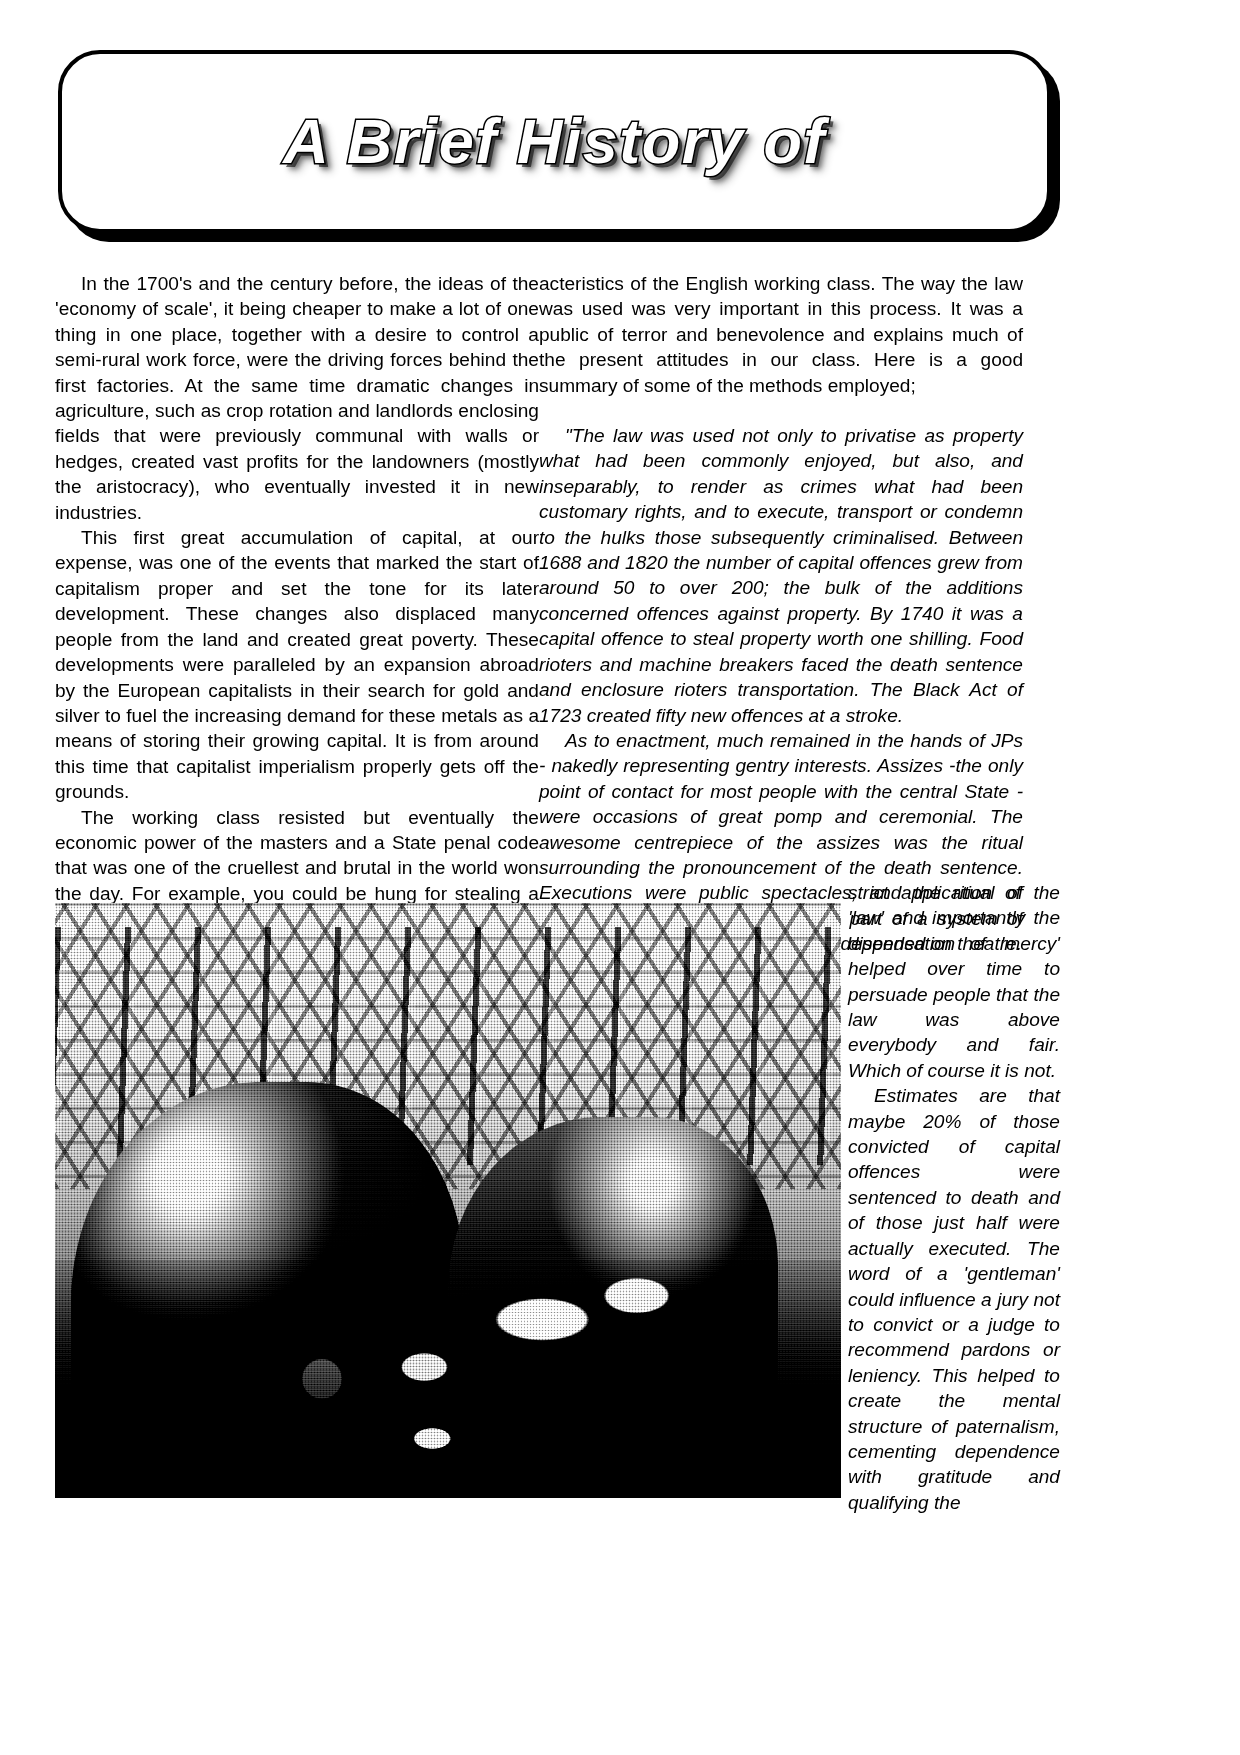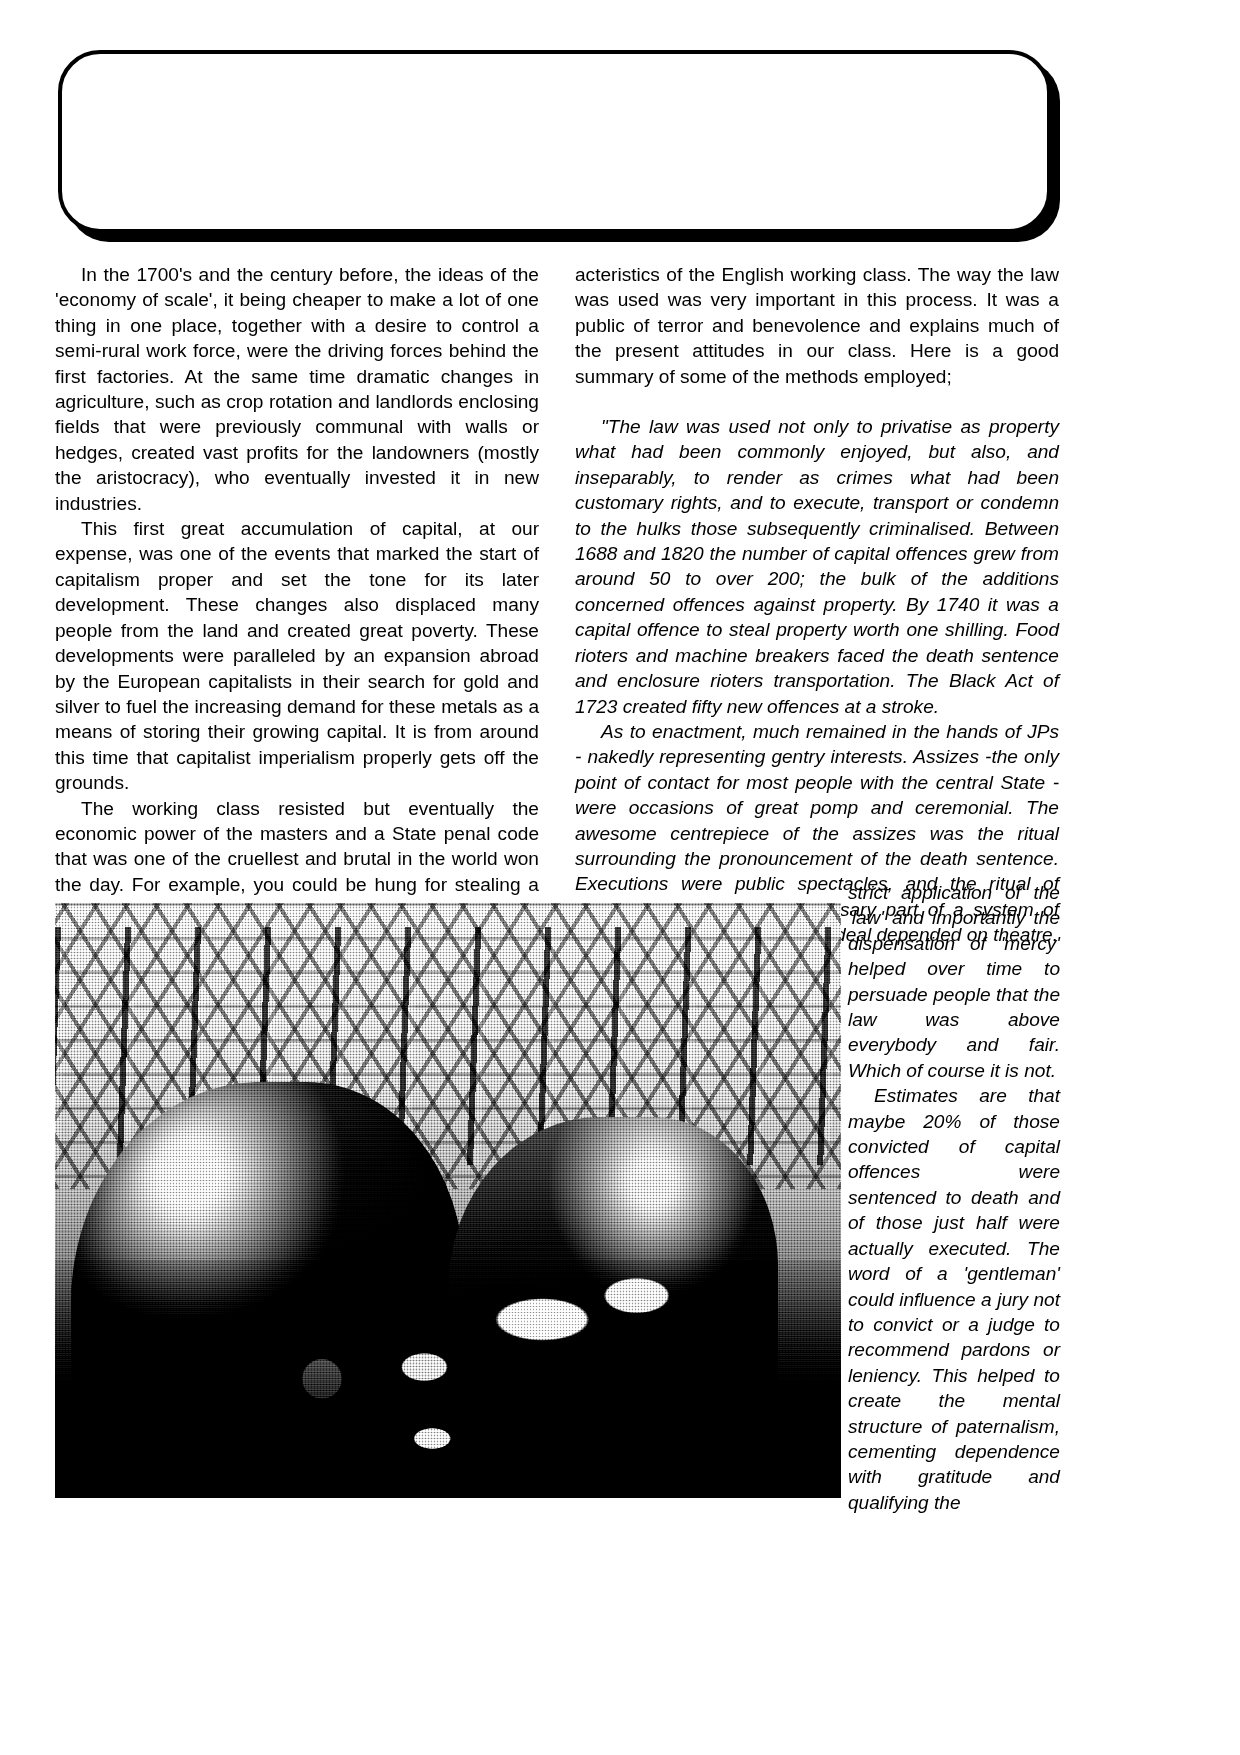--- a/index.html
+++ b/index.html
@@ -58,25 +58,24 @@
       4px 4px 0 rgba(0,0,0,0.55),
       6px 6px 5px rgba(0,0,0,0.45),
       8px 8px 9px rgba(0,0,0,0.30);
     white-space: nowrap;
   }
 
   
   #columns {
     position: absolute;
     left: 55px;
-    top: 262px;
+    top: 271px;
     width: 1005px;
     height: 630px;
     display: flex;
-    gap: 36px;
   }
   .col {
     width: 484px;
     font-size: 19.1px;
     line-height: 25.4px;
     text-align: justify;
     text-justify: inter-word;
     hyphens: none;
   }
   .col p {
@@ -203,20 +202,21 @@
   }
   #wrap-col p { margin: 0; text-indent: 26px; }
   #wrap-col p.noindent { text-indent: 0; }
 </style>
 </head>
 <body>
 
 <div id="page">
 
   <div id="title-banner">
+    <div class="title-line">A Brief History of</div>
   </div>
 
   <div id="columns">
 
     <div class="col">
       <p>In the 1700's and the century before, the ideas of the 'economy of scale', it being cheaper to make a lot of one thing in one place, together with a desire to control a semi-rural work force, were the driving forces behind the first factories.  At the same time dramatic changes in agriculture, such as crop rotation and landlords enclosing fields that were previously communal with walls or hedges, created vast profits for the landowners (mostly the aristocracy), who eventually invested it in new industries.</p>
       <p>This first great accumulation of capital, at our expense, was one of the events that marked the start of capitalism proper and set the tone for its later development.  These changes also displaced many people from the land and created great poverty.  These developments were paralleled by an expansion abroad by the European capitalists in their search for gold and silver to fuel the increasing demand for these metals as a means of storing their growing capital.  It is from around this time that capitalist imperialism properly gets off the grounds.</p>
       <p>The working class resisted but eventually the economic power of the masters and a State penal code that was one of the cruellest and brutal in the world won the day.  For example, you could be hung for stealing a handkerchief, if it was owned by a 'gentleman'.  This period was crucial to hammering out the present char-</p>
     </div>
 

